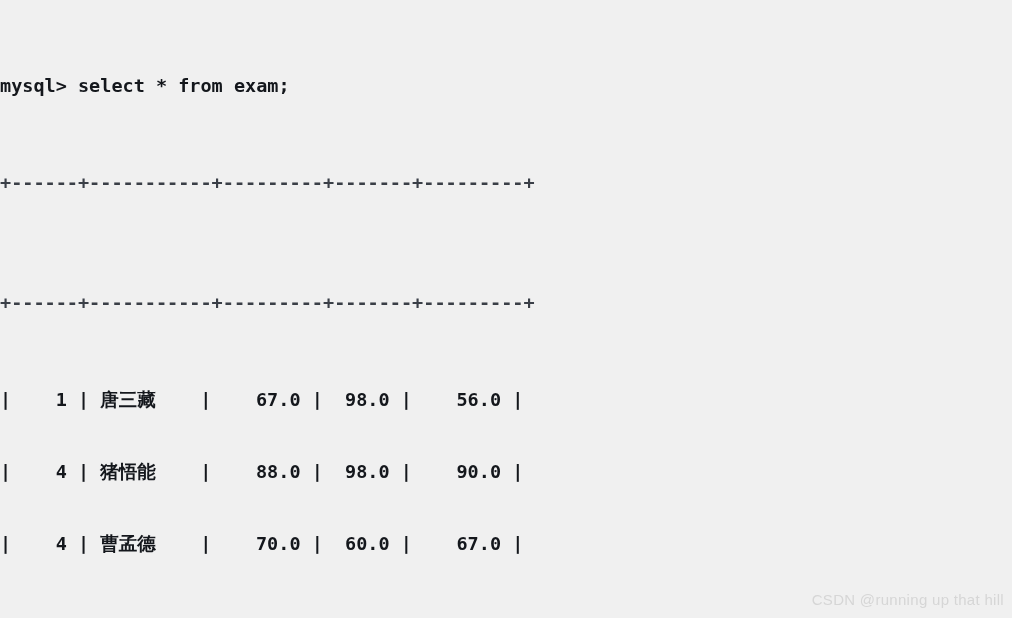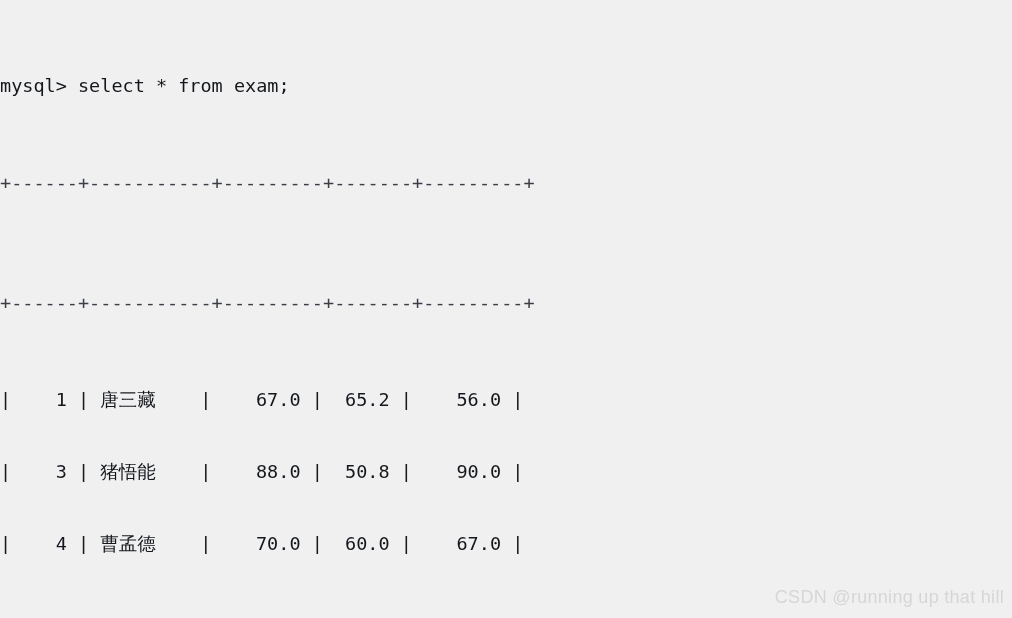--- a/index.html
+++ b/index.html
@@ -25,50 +25,51 @@
     color: #14171c;
     white-space: pre;
     letter-spacing: 0px;
     font-variant-ligatures: none;
     -webkit-font-smoothing: antialiased;
   }
   .line {
     white-space: pre;
     height: 24.1px;
     display: block;
+    font-weight: bold;
   }
   .rule {
     color: #3a3f47;
   }
   #watermark {
     position: absolute;
     right: 8px;
     bottom: 10px;
     font-family: "Liberation Sans", "DejaVu Sans", sans-serif;
-    font-size: 18px;
+    font-size: 15px;
     color: #d6d6d6;
     letter-spacing: 0.3px;
     white-space: pre;
     user-select: none;
   }
 </style>
 </head>
 <body style="background: rgb(240, 240, 240);">
 
 <div id="terminal" style="color: rgb(20, 23, 28);">
 
   <span class="line">mysql&gt; select * from exam;</span>
 
   <span class="line rule">+------+-----------+---------+-------+---------+</span>
 
 
   <span class="line rule">+------+-----------+---------+-------+---------+</span>
 
-  <span class="line">|    1 | 唐三藏    |    67.0 |  65.2 |    56.0 |</span>
-  <span class="line">|    3 | 猪悟能    |    88.0 |  50.8 |    90.0 |</span>
+  <span class="line">|    1 | 唐三藏    |    67.0 |  98.0 |    56.0 |</span>
+  <span class="line">|    4 | 猪悟能    |    88.0 |  98.0 |    90.0 |</span>
   <span class="line">|    4 | 曹孟德    |    70.0 |  60.0 |    67.0 |</span>
   
   
   
   
   
   
   
 
   

